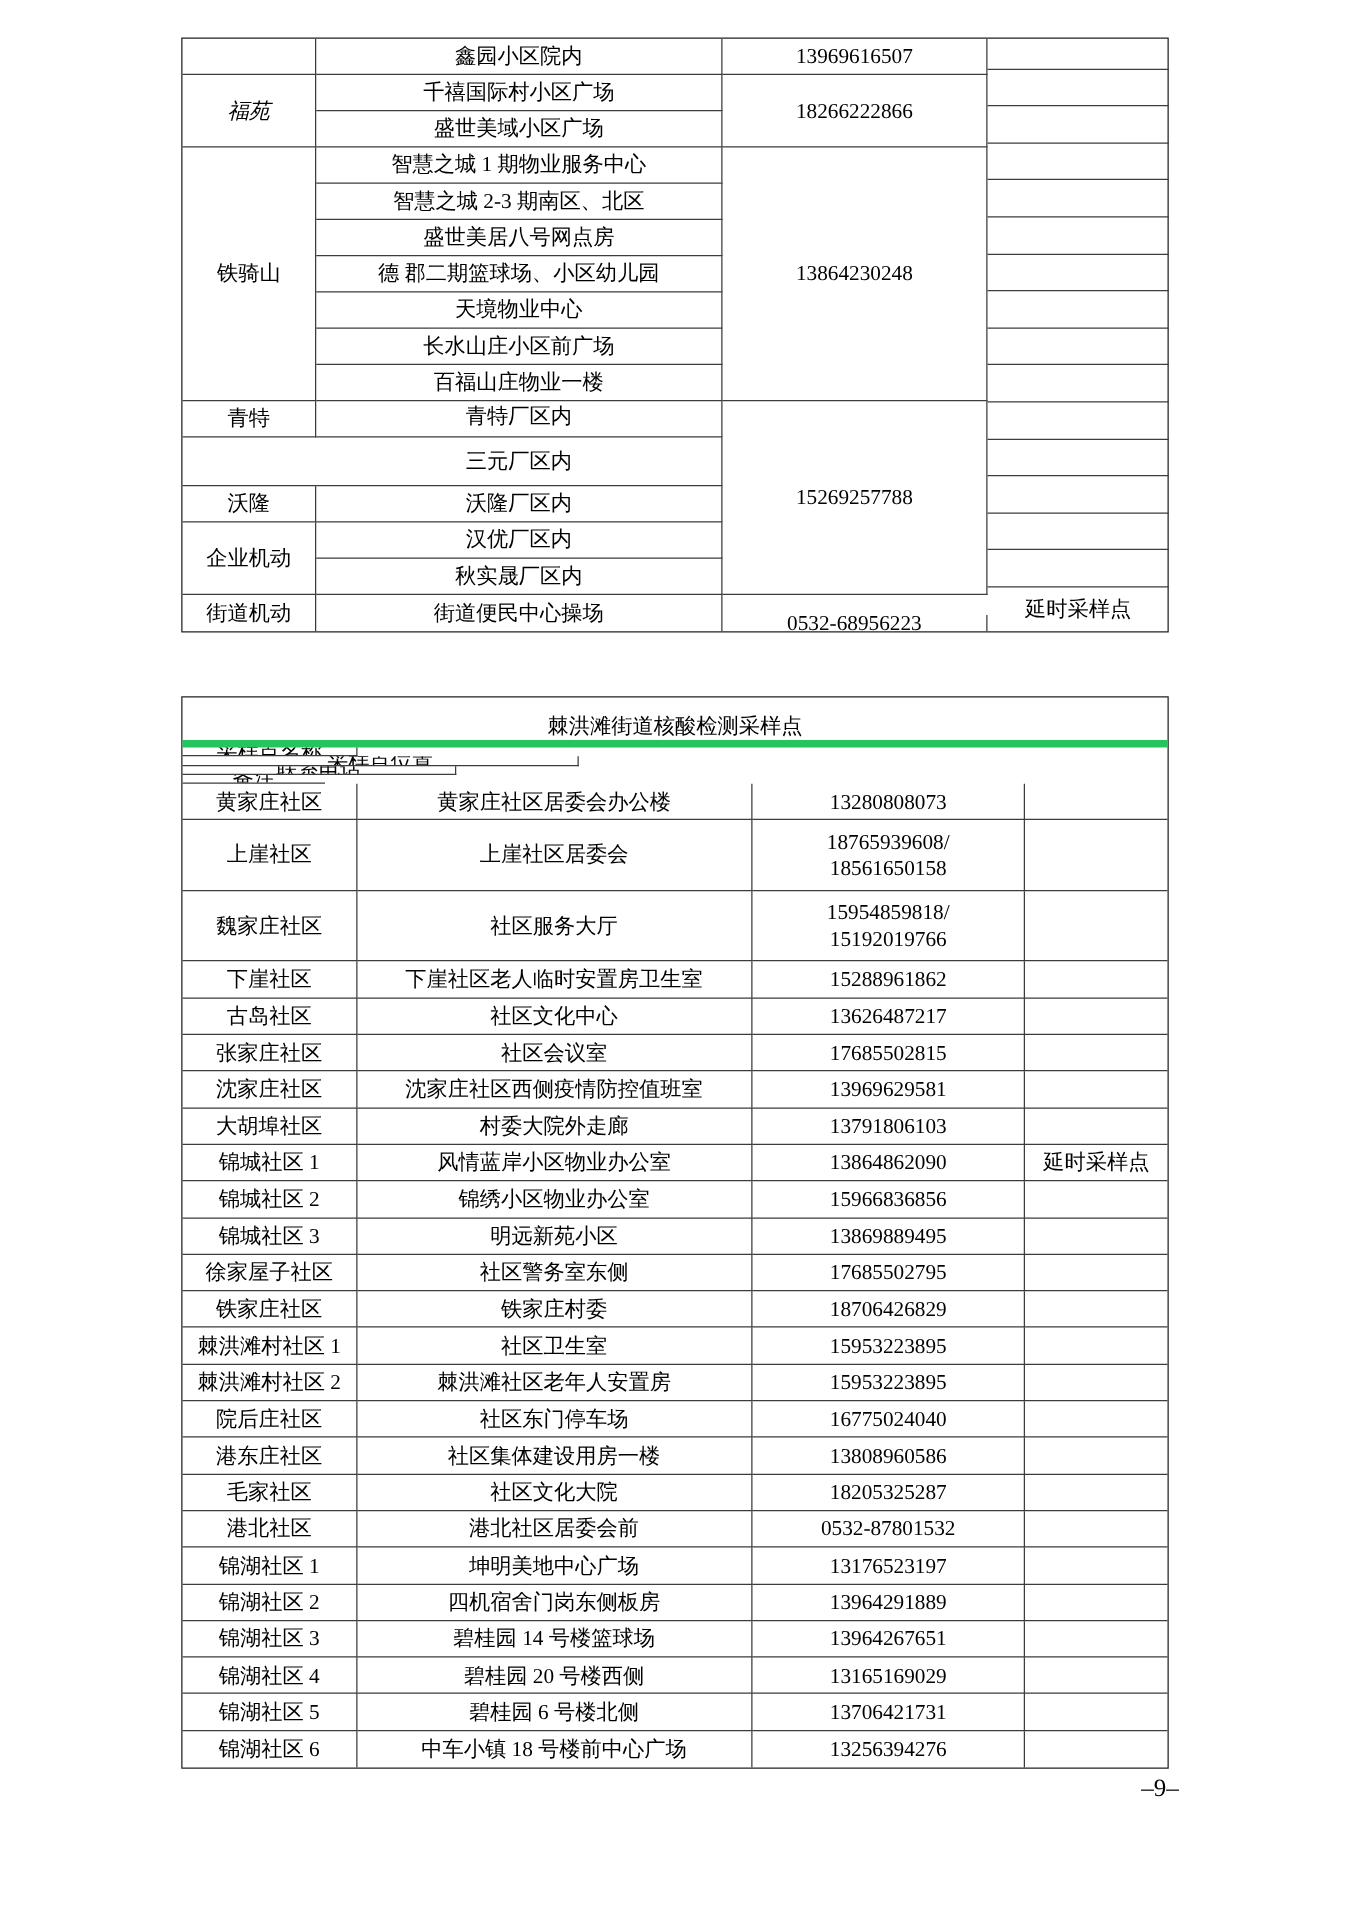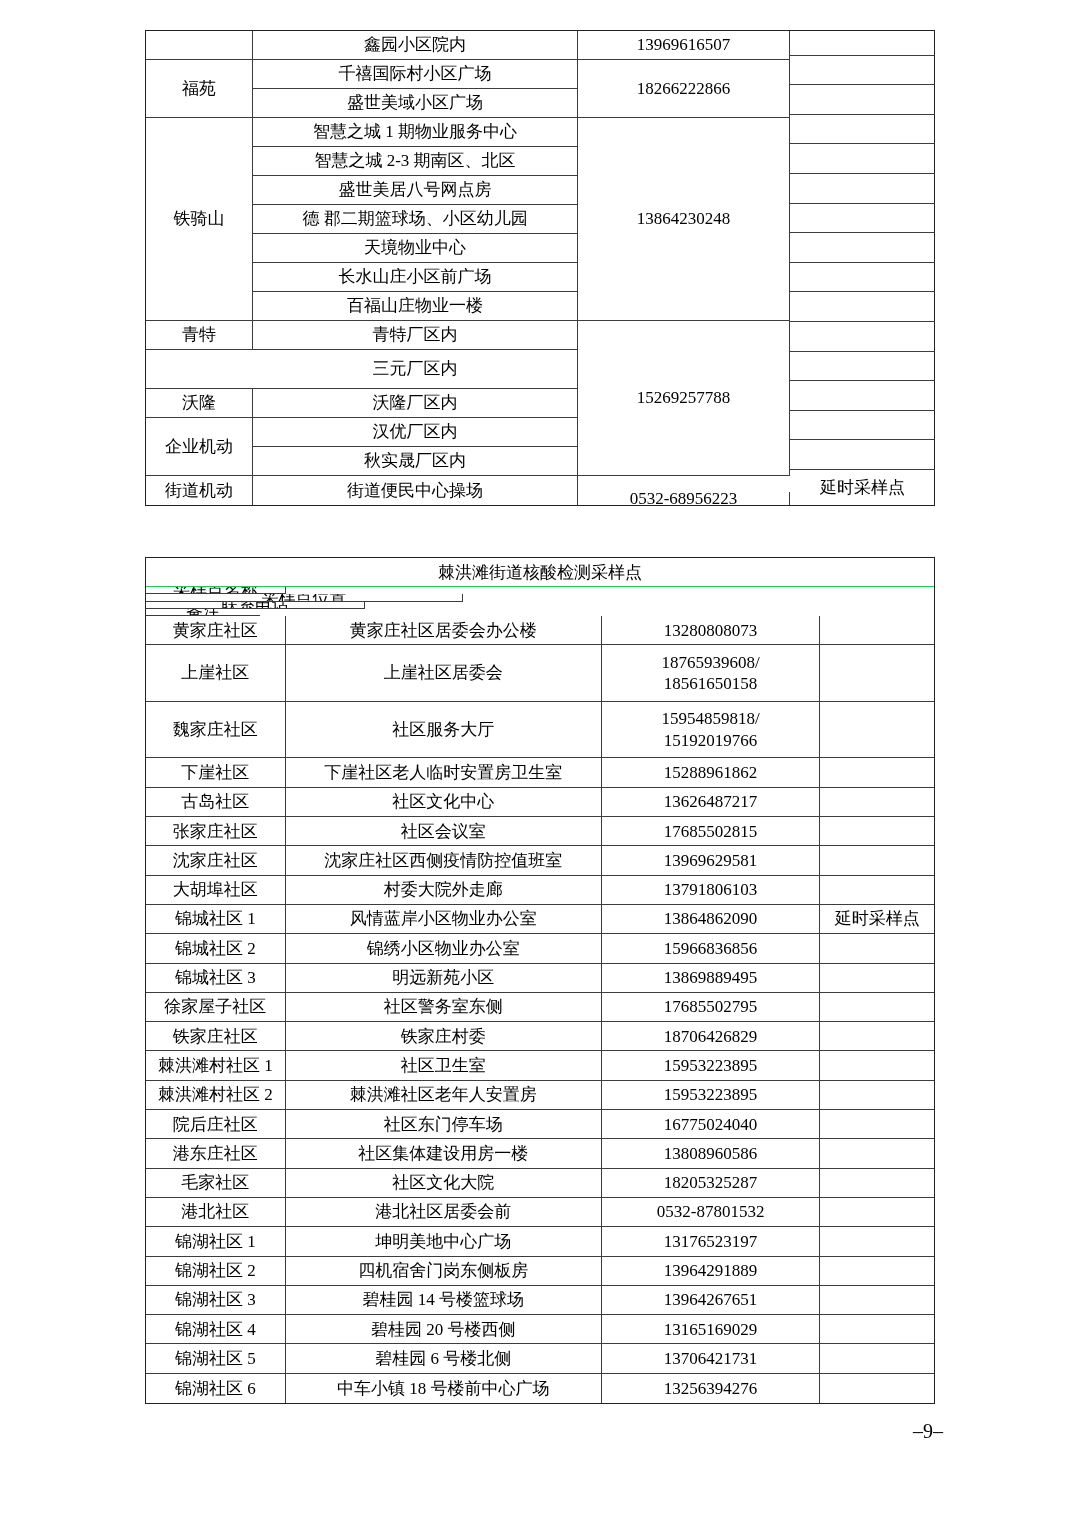--- a/index.html
+++ b/index.html
@@ -40,21 +40,21 @@
   .t1 .rsub.first{height:24.6px;}
   .t1 .rsub.last{flex:1 1 auto;border-bottom:none;height:auto;}
   
   .t2{
     position:absolute;left:145px;top:557px;width:790px;
     box-sizing:border-box;border:1px solid #222;background:#fff;
   }
   .t2-title{
     box-sizing:border-box;height:29px;
     display:flex;align-items:center;justify-content:center;
-    font-size:17px;border-bottom:1px solid #22c55e;
+    font-size:17px;border-bottom:6px solid #22c55e;margin-top:11px;
   }
   .t2-header,.t2row{display:flex;}
   .t2-header{height:29px;flex-direction:column;}
   .t2row{height:29.3px;justify-content:space-between;}
   .t2row.tall{height:56.6px;}
   .c{height:100%;}
   .cn{width:140px;}
   .cl{width:317px;}
   .cp{width:219px;white-space:pre-line;}
   .cr{width:114px;border-right:none;}
@@ -64,39 +64,39 @@
     position:absolute;left:893px;top:1420px;width:70px;
     font-size:20px;text-align:center;
   }
 </style>
 </head>
 <body>
 
 <div class="t1">
 
   <div class="cell" style="grid-column:1;grid-row:1;"></div>
-  <div class="cell" style="grid-column:1;grid-row:2 / span 2;">福苑</div>
+  <div class="cell" style="grid-column:1;grid-row:2 / span 2;font-style:italic;">福苑</div>
   <div class="cell" style="grid-column:1;grid-row:4 / span 7;">铁骑山</div>
   <div class="cell" style="grid-column:1;grid-row:11;">青特</div>
   <div class="cell" style="grid-column:1;grid-row:12;margin-top:38px;">三元</div>
   <div class="cell" style="grid-column:1;grid-row:13;">沃隆</div>
   <div class="cell" style="grid-column:1;grid-row:14 / span 2;">企业机动</div>
   <div class="cell noborder-b" style="grid-column:1;grid-row:16;">街道机动</div>
 
   <div class="cell" style="grid-column:2;grid-row:1;">鑫园小区院内</div>
   <div class="cell" style="grid-column:2;grid-row:2;">千禧国际村小区广场</div>
   <div class="cell" style="grid-column:2;grid-row:3;">盛世美域小区广场</div>
   <div class="cell" style="grid-column:2;grid-row:4;">智慧之城 1 期物业服务中心</div>
   <div class="cell" style="grid-column:2;grid-row:5;">智慧之城 2-3 期南区、北区</div>
   <div class="cell" style="grid-column:2;grid-row:6;">盛世美居八号网点房</div>
   <div class="cell" style="grid-column:2;grid-row:7;">德 郡二期篮球场、小区幼儿园</div>
   <div class="cell" style="grid-column:2;grid-row:8;">天境物业中心</div>
   <div class="cell" style="grid-column:2;grid-row:9;">长水山庄小区前广场</div>
   <div class="cell" style="grid-column:2;grid-row:10;">百福山庄物业一楼</div>
-  <div class="cell" style="grid-column:2;grid-row:11;">青特厂区内</div>
+  <div class="cell" style="grid-column:2;grid-row:11;font-family:Liberation Mono, monospace;">青特厂区内</div>
   <div class="cell" style="grid-column:2;grid-row:12;">三元厂区内</div>
   <div class="cell" style="grid-column:2;grid-row:13;">沃隆厂区内</div>
   <div class="cell" style="grid-column:2;grid-row:14;">汉优厂区内</div>
   <div class="cell" style="grid-column:2;grid-row:15;">秋实晟厂区内</div>
   <div class="cell noborder-b" style="grid-column:2;grid-row:16;">街道便民中心操场</div>
 
   <div class="cell" style="grid-column:3;grid-row:1;">13969616507</div>
   <div class="cell" style="grid-column:3;grid-row:2 / span 2;">18266222866</div>
   <div class="cell" style="grid-column:3;grid-row:4 / span 7;">13864230248</div>
   <div class="cell" style="grid-column:3;grid-row:11 / span 5;">15269257788</div>

